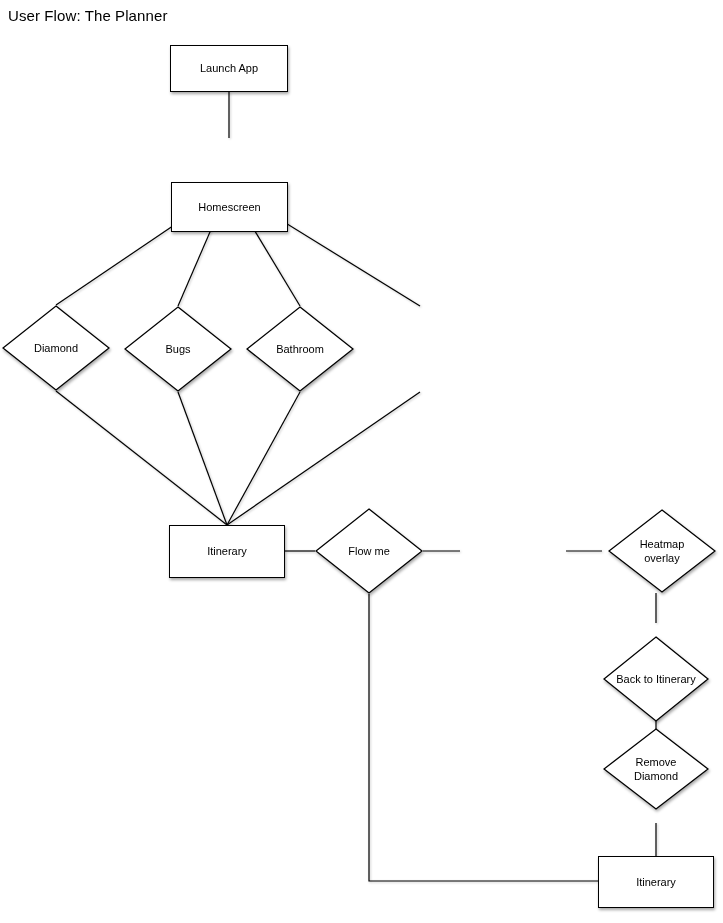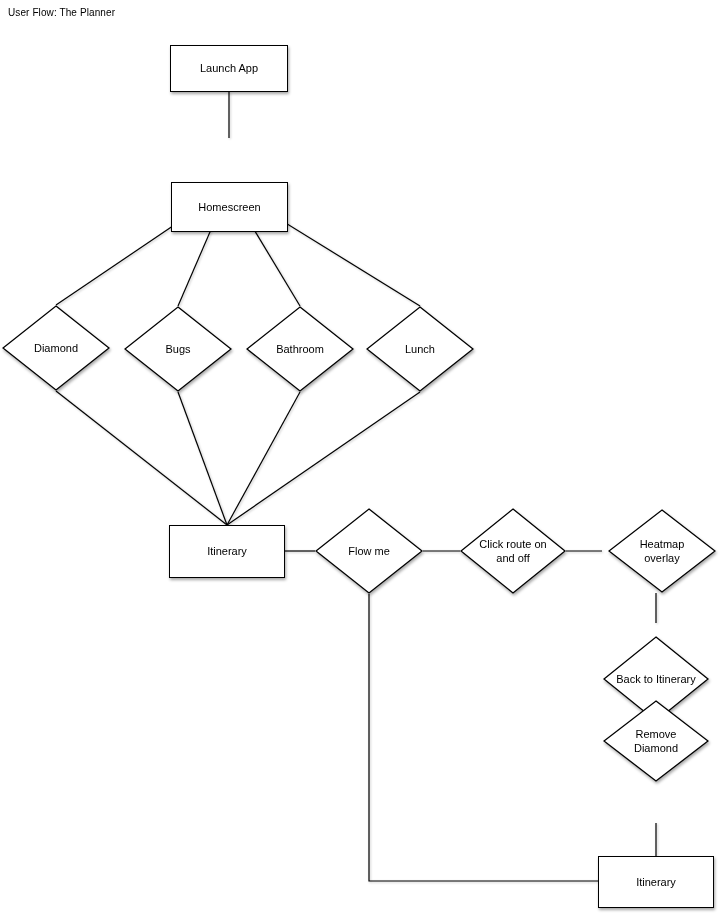--- a/index.html
+++ b/index.html
@@ -13,21 +13,21 @@
     height: 923px;
     background: var(--bg, #ffffff);
     font-family: "Liberation Sans", sans-serif;
     color: var(--ink, #000000);
     overflow: hidden;
   }
   #page-title {
     position: absolute;
     left: 8px;
     top: 7px;
-    font-size: 10px;
+    font-size: 15px;
     font-weight: 400;
     letter-spacing: 0.1px;
   }
   #edges-svg {
     position: absolute;
     left: 0;
     top: 0;
     width: 723px;
     height: 923px;
     filter: drop-shadow(1px 1.5px 1px rgba(0,0,0,0.25));
@@ -120,56 +120,43 @@
           <polygon points="54,1 107,43 54,85 1,43"></polygon>
         </svg>
         <span class="label">Bugs</span>
       </div>
       <div class="node diamond" style="left: 246px; top: 306px; width: 108px; height: 86px;">
         <svg width="108" height="86" viewBox="0 0 108 86">
           <polygon points="54,1 107,43 54,85 1,43"></polygon>
         </svg>
         <span class="label">Bathroom</span>
       </div>
-      <div class="node diamond" style="left: 366px; top: 306px; width: 108px; height: 86px;">
-        <svg width="108" height="86" viewBox="0 0 108 86">
-          <polygon points="54,1 107,43 54,85 1,43"></polygon>
-        </svg>
-        <span class="label">Lunch</span>
-      </div>
       <div class="node rect" style="left: 169px; top: 525px; width: 116px; height: 53px;">
         <span class="label">Itinerary</span>
       </div>
       <div class="node diamond" style="left: 315px; top: 508px; width: 108px; height: 86px;">
         <svg width="108" height="86" viewBox="0 0 108 86">
           <polygon points="54,1 107,43 54,85 1,43"></polygon>
         </svg>
         <span class="label">Flow me</span>
-      </div>
-      <div class="node diamond" style="left: 460px; top: 508px; width: 106px; height: 86px;">
-        <svg width="106" height="86" viewBox="0 0 106 86">
-          <polygon points="53,1 105,43 53,85 1,43"></polygon>
-        </svg>
-        <span class="label">Click route on
-and off</span>
       </div>
       <div class="node diamond" style="left: 608px; top: 509px; width: 108px; height: 84px;">
         <svg width="108" height="84" viewBox="0 0 108 84">
           <polygon points="54,1 107,42 54,83 1,42"></polygon>
         </svg>
         <span class="label">Heatmap
 overlay</span>
       </div>
       <div class="node diamond" style="left: 603px; top: 636px; width: 106px; height: 86px;">
         <svg width="106" height="86" viewBox="0 0 106 86">
           <polygon points="53,1 105,43 53,85 1,43"></polygon>
         </svg>
         <span class="label">Back to Itinerary</span>
       </div>
-      <div class="node diamond" style="left: 603px; top: 700px; width: 106px; height: 82px;">
+      <div class="node diamond" style="left: 603px; top: 728px; width: 106px; height: 82px;">
         <svg width="106" height="82" viewBox="0 0 106 82">
           <polygon points="53,1 105,41 53,81 1,41"></polygon>
         </svg>
         <span class="label">Remove
 Diamond</span>
       </div>
       <div class="node rect" style="left: 598px; top: 856px; width: 116px; height: 52px;">
         <span class="label">Itinerary</span>
       </div>
     </div>

